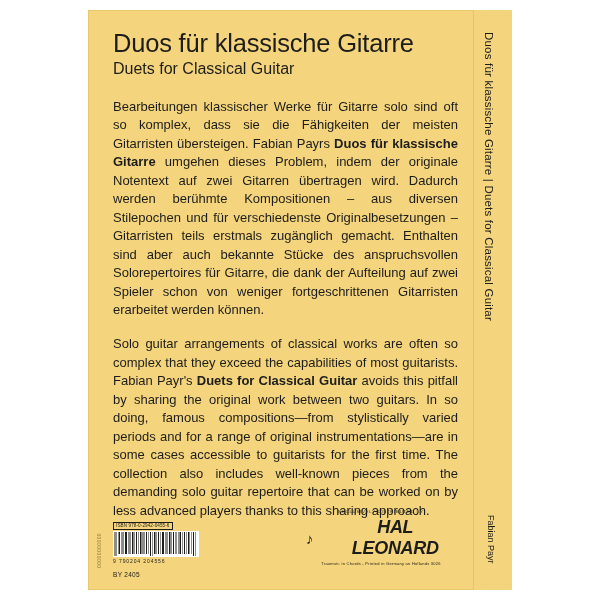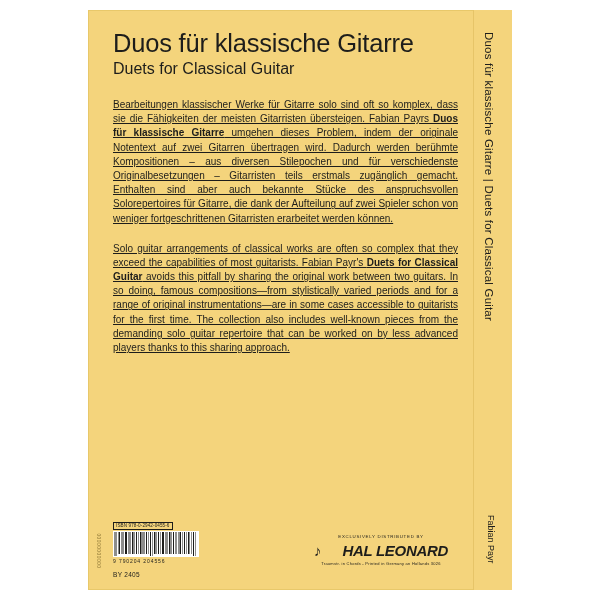--- a/index.html
+++ b/index.html
@@ -63,26 +63,25 @@
     margin: 10px 0 2px 0;
     font-weight: normal;
   }
   #subtitle {
     font-size: 16px;
     color: #1d1d1b;
     margin: 0 0 20px 0;
     font-weight: normal;
   }
   .blurb {
-    font-size: 10px;
+    font-size: 13px;
     line-height: 1.42;
     color: #1d1d1b;
     text-align: justify;
     margin: 0 0 16px 0;
-    text-decoration: underline;
   }
   .blurb b { font-weight: bold; }
   #blurb-en { margin-top: 5px; }
   
   #barcode-box {
     position: absolute;
     left: 25px;
     bottom: 26px;
     width: 86px;
   }
@@ -127,21 +126,21 @@
     color: #1d1d1b;
     margin-bottom: 3px;
   }
   #hl-logo {
     display: flex;
     align-items: center;
     justify-content: center;
     gap: 4px;
   }
   #hl-name {
-    font-size: 15px;
+    font-size: 18px;
     font-weight: bold;
     font-style: italic;
     color: #1d1d1b;
     letter-spacing: -0.3px;
     margin-left: 16px;
   }
   #hl-note {
     font-size: 15px;
     color: #1d1d1b;
     line-height: 1;

